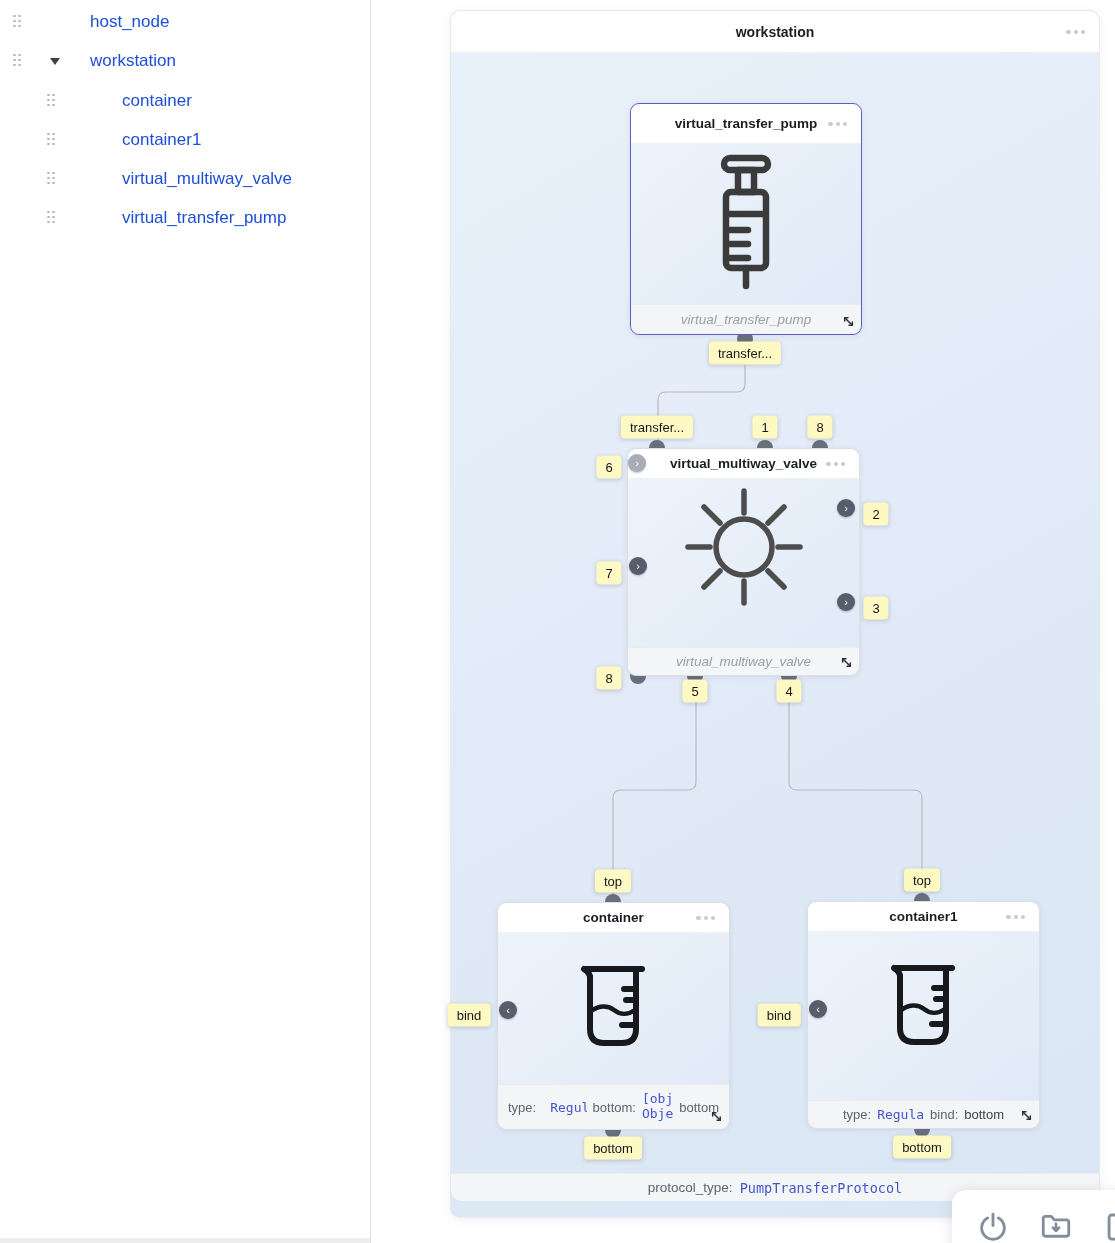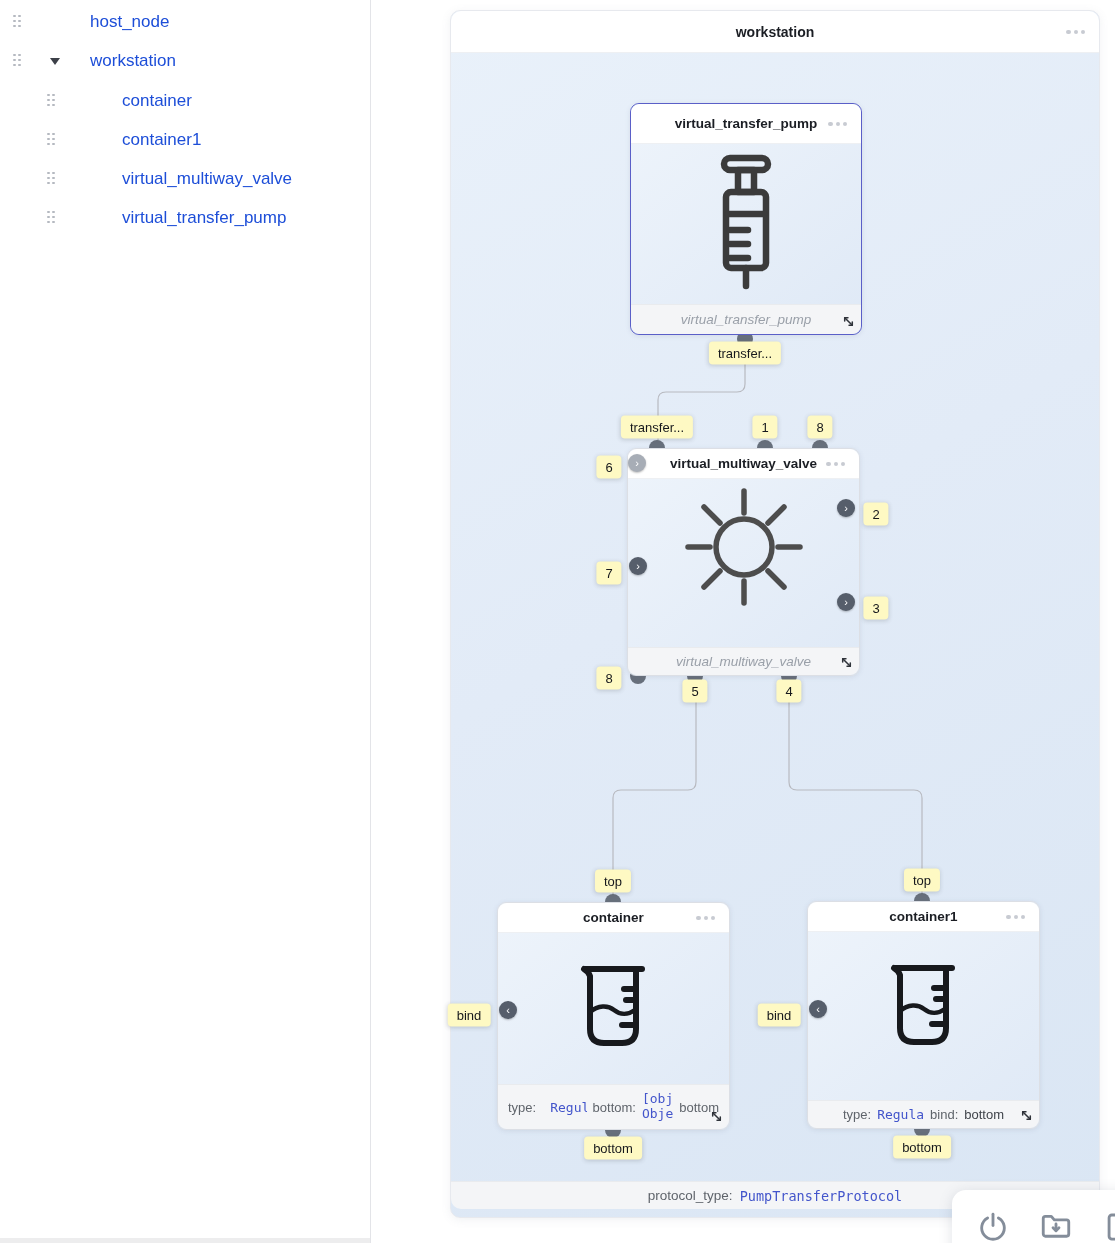--- a/index.html
+++ b/index.html
@@ -13,21 +13,21 @@
   .tree-row .label { font-size:17px; color:#1d4ed8; }
   .drag { display:grid; grid-template-columns:repeat(2,5px); grid-auto-rows:5px; position:absolute; }
   .drag i { width:2.6px; height:2.6px; border-radius:50%; background:#b5b9c0; }
   .caret { position:absolute; width:0; height:0; border-left:5.5px solid transparent; border-right:5.5px solid transparent; border-top:7px solid #3c4048; }
   .sb-strip { position:absolute; left:0; top:1238px; width:370px; height:5px; background:#ededee; }
 
   
   .group { position:absolute; left:450px; top:10px; width:650px; height:1208px; border:1px solid #e7e9ee; border-radius:10px; box-shadow:0 2px 10px rgba(110,120,140,.10); z-index:1; background:linear-gradient(150deg,#e9f1fa 0%,#e2ebf7 45%,#dae6f4 100%); }
   .group-header { position:absolute; left:0; top:0; right:0; height:42px; background:#fff; border-radius:10px 10px 0 0; border-bottom:1px solid #eef0f3; display:flex; align-items:center; justify-content:center; }
   .group-title { font-weight:bold; font-size:14px; color:#1b1e24; }
-  .group-footer { position:absolute; left:0; bottom:8px; right:0; height:28px; background:#f4f5f7; border-top:1px solid #e9ebee; border-radius:0 0 10px 10px; display:flex; align-items:center; justify-content:center; gap:7px; }
+  .group-footer { position:absolute; left:0; bottom:16px; right:0; height:28px; background:#f4f5f7; border-top:1px solid #e9ebee; border-radius:0 0 10px 10px; display:flex; align-items:center; justify-content:center; gap:7px; }
   .gf-label { font-size:13.5px; color:#5f646b; }
   .mono { font-family:"DejaVu Sans Mono", monospace; color:#4355cb; }
   .gf-value { font-size:13.5px; }
 
   .menu { position:absolute; right:14px; top:50%; transform:translateY(-50%); display:flex; gap:3px; cursor:pointer; }
   .menu i { width:4.2px; height:4.2px; border-radius:50%; background:#c8cbd2; }
 
   
   .node { position:absolute; border:1px solid #dcdfe5; border-radius:9px; background:linear-gradient(140deg,#eef4fb 0%,#dfe9f6 100%); box-shadow:0 1px 5px rgba(90,100,120,.13); z-index:3; }
   .node-header { position:absolute; left:0; top:0; right:0; background:#fff; border-radius:9px 9px 0 0; border-bottom:1px solid #eef0f3; display:flex; align-items:center; justify-content:center; }

